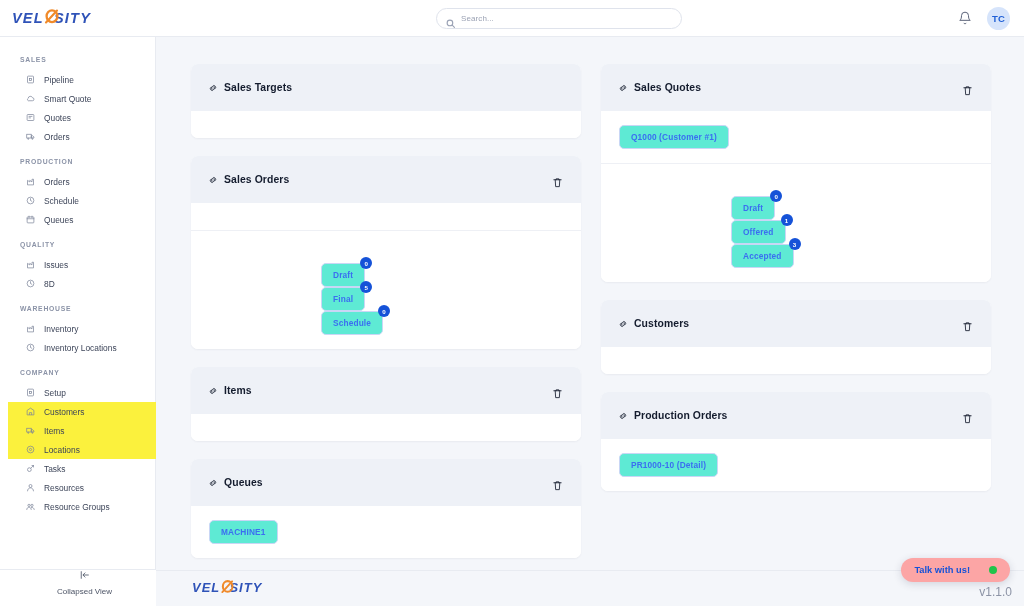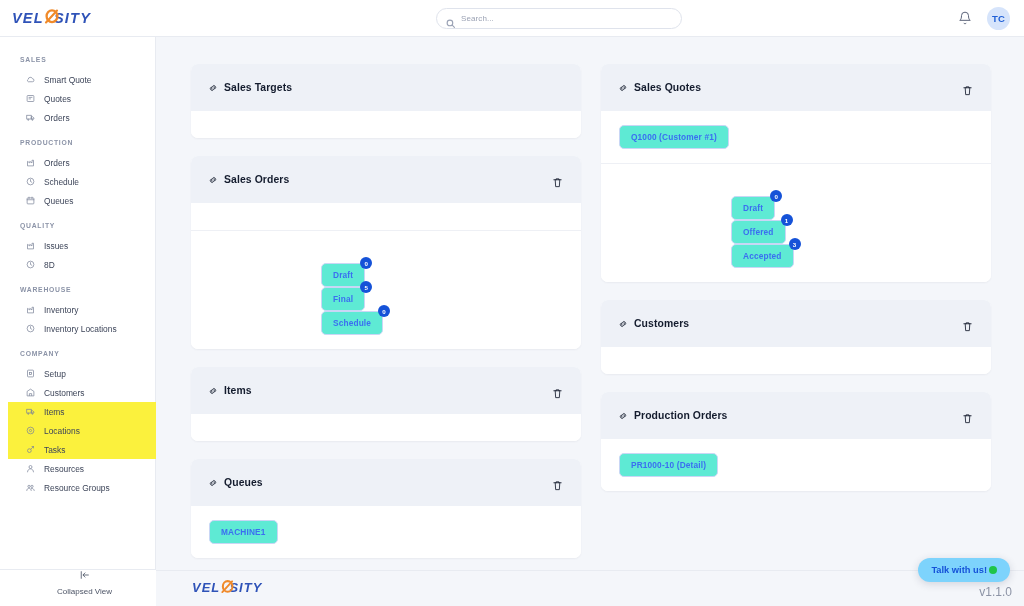--- a/index.html
+++ b/index.html
@@ -132,23 +132,23 @@
     background: #f4f6fa; border-top: 1px solid #e8ebf1;
     display: flex; align-items: center;
   }
   .footer-brand { position: absolute; left: 36px; top: 8px; }
   .version {
     position: absolute; right: 12px; bottom: 7px;
     font-size: 12px; color: #8d94a6;
   }
   .talk-pill {
     position: absolute; right: 14px; bottom: 24px;
-    background: #7dd3fc; border-radius: 16px;
+    background: #fca5a5; border-radius: 16px;
     box-shadow: 0 2px 9px rgba(30,40,70,.16);
-    padding: 7px 13px; display: flex; align-items: center; gap: 2px;
+    padding: 7px 13px; display: flex; align-items: center; gap: 19px;
     font-size: 9.3px; font-weight: 700; color: #1552d8; cursor: pointer;
   }
   .green-dot { width: 8px; height: 8px; border-radius: 50%; background:#1fc44a; }
 </style>
 </head>
 <body>
 
 <div class="app">
 
   <div class="topbar">
@@ -179,20 +179,29 @@
     </span>
 
     <div class="avatar">TC</div>
   </div>
 
   <div class="sidebar">
     <div class="nav" id="nav">
         <div class="highlight-band" style="top: 365px; height: 57px; background: rgb(251, 241, 61);"></div>
         <div class="nav-group">
           <div class="nav-group-label">SALES</div>
+          <div class="nav-item">
+            <span class="ic">
+              <svg viewBox="0 0 24 24" fill="none" stroke="currentColor" stroke-width="1.9">
+                <rect x="4" y="3" width="16" height="18" rx="2"></rect>
+                <rect x="9" y="9" width="6" height="6"></rect>
+              </svg>
+            </span>
+            <span>Pipeline</span>
+          </div>
           <div class="nav-item">
             <span class="ic">
               <svg viewBox="0 0 24 24" fill="none" stroke="currentColor" stroke-width="1.9">
                 <path d="M6 18h11a4 4 0 0 0 .4-8 6 6 0 0 0-11.6 1.6A3.6 3.6 0 0 0 6 18z" stroke-linejoin="round"></path>
               </svg>
             </span>
             <span>Smart Quote</span>
           </div>
           <div class="nav-item">
             <span class="ic">

